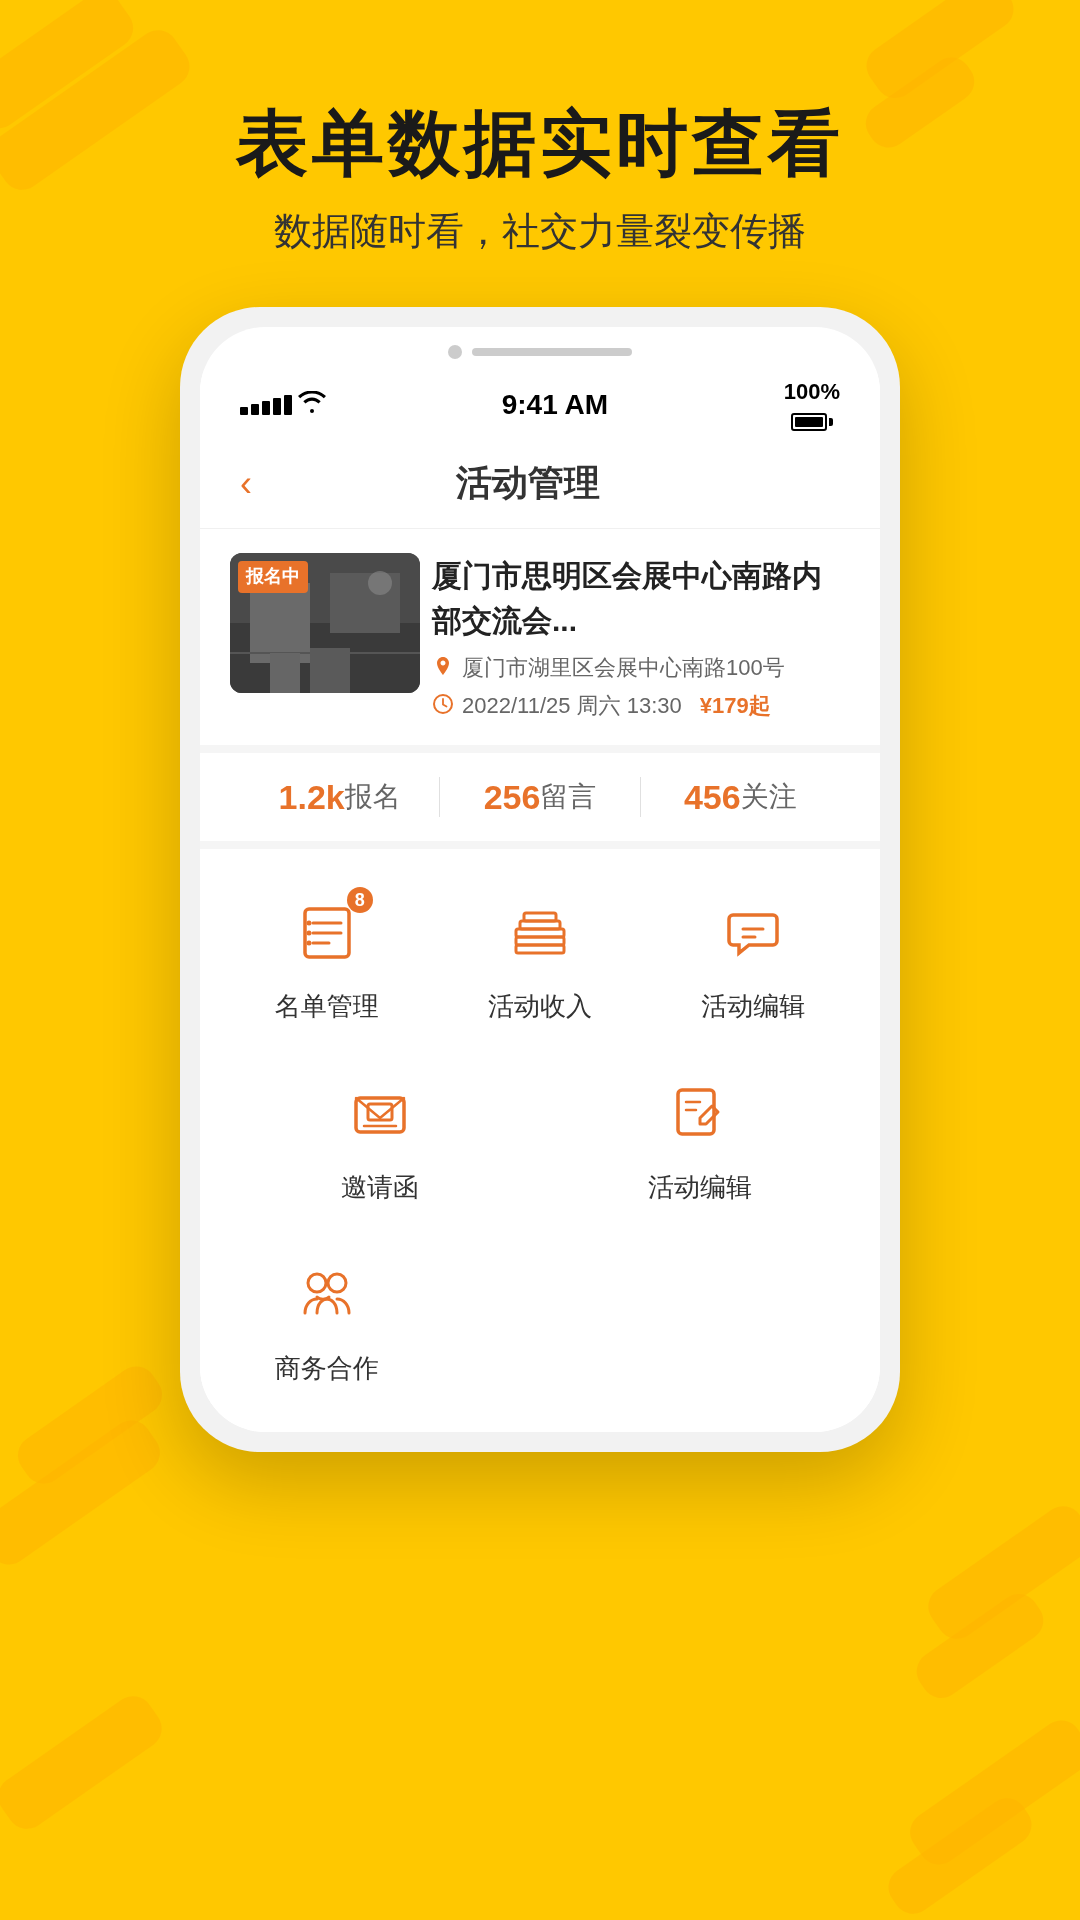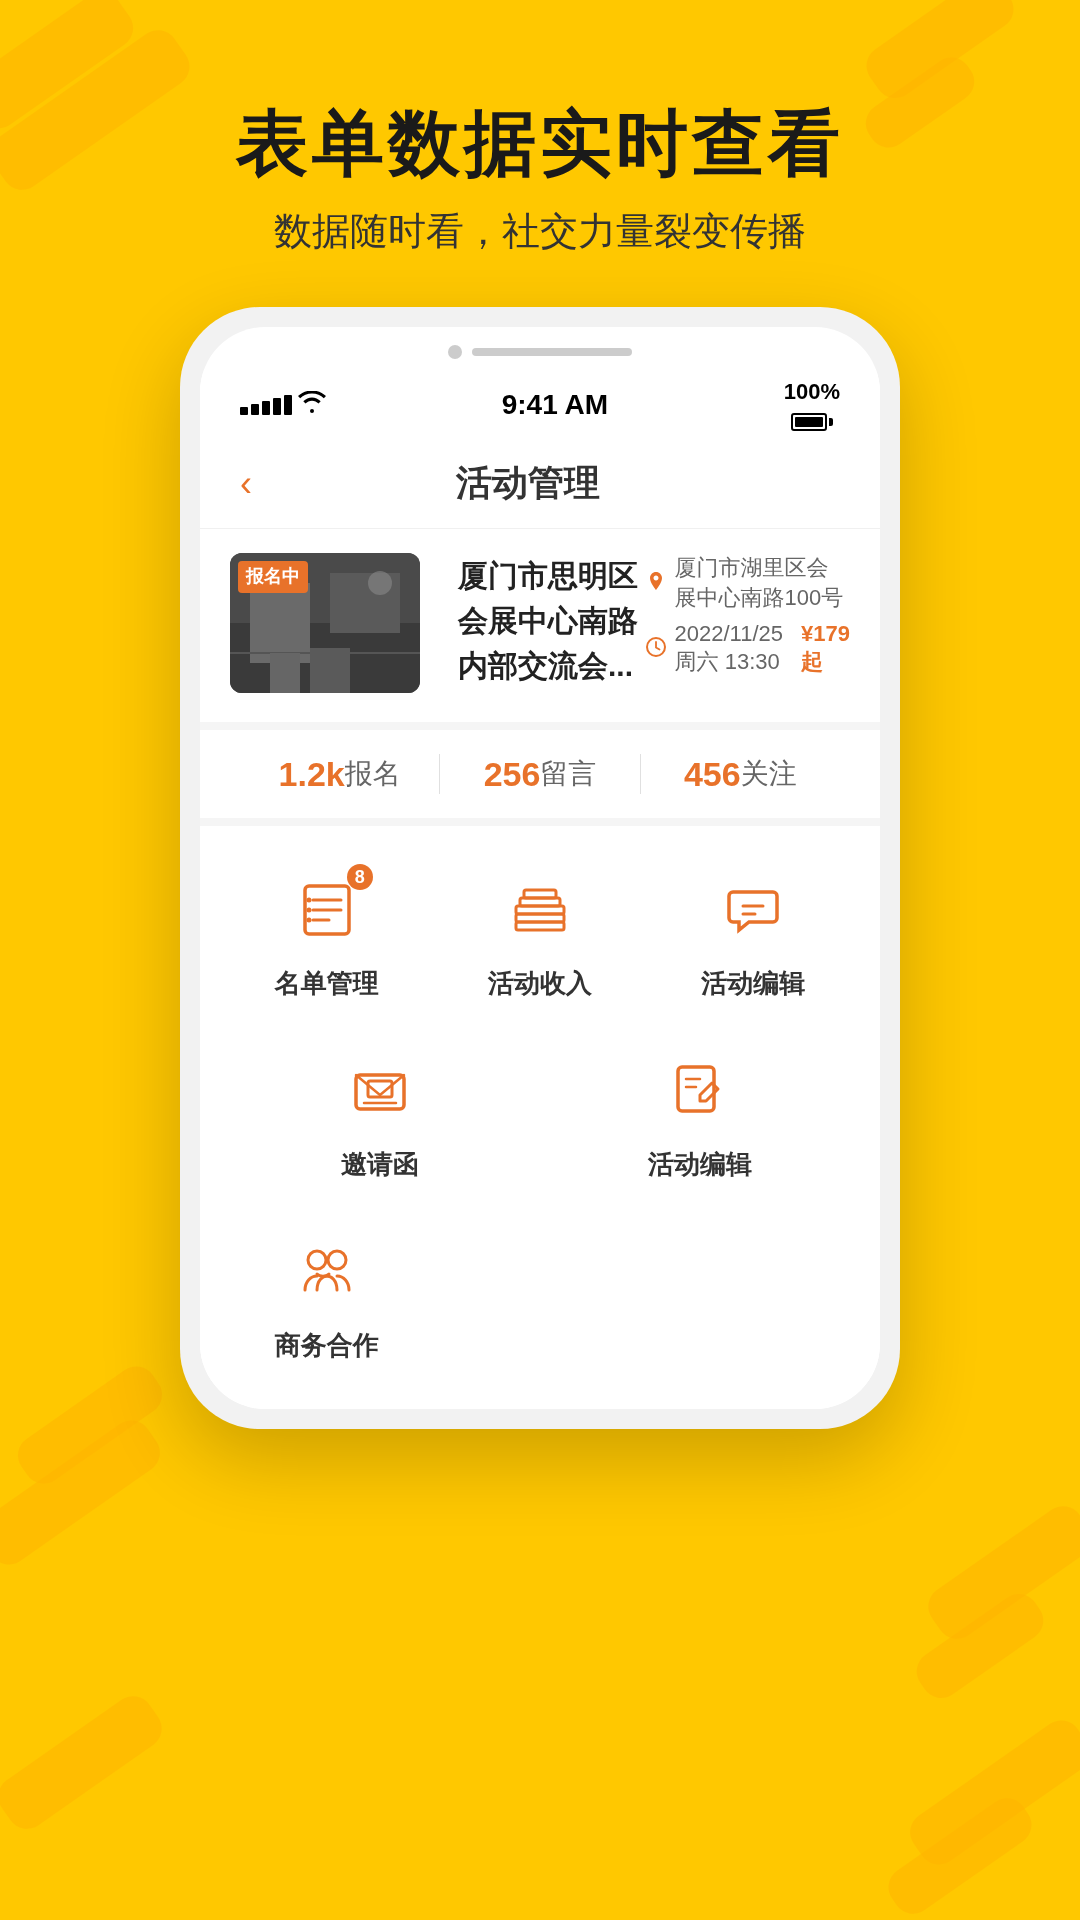--- a/index.html
+++ b/index.html
@@ -192,21 +192,21 @@
     .nav-spacer { width: 36px; }
 
     
     .event-card {
       padding: 24px 30px;
       background: #fff;
       border-bottom: 8px solid #f5f5f5;
     }
     .event-card-inner {
       display: flex;
-      gap: 38px;
+      gap: 12px;
     }
     .event-image {
       width: 190px;
       height: 140px;
       border-radius: 12px;
       background: linear-gradient(135deg, #8B4513 0%, #A0522D 40%, #556B2F 100%);
       position: relative;
       overflow: hidden;
       flex-shrink: 0;
     }
@@ -226,21 +226,21 @@
       color: #fff;
       font-size: 18px;
       font-weight: 700;
       padding: 4px 8px;
       border-radius: 4px;
       line-height: 1.3;
     }
     .event-info {
       flex: 1;
       display: flex;
-      flex-direction: row;
+      flex-direction: column;
       justify-content: space-between;
     }
     .event-title {
       font-size: 30px;
       font-weight: 700;
       color: #222;
       line-height: 1.5;
       margin-bottom: 10px;
     }
     .event-meta {
@@ -333,21 +333,20 @@
       border-radius: 13px;
       display: flex;
       align-items: center;
       justify-content: center;
       padding: 0 5px;
     }
     .menu-label {
       font-size: 26px;
       color: #333;
       text-align: center;
-      font-weight: bold;
     }
 
     
     .icon-svg {
       width: 64px;
       height: 64px;
     }
   </style>
 </head>
 <body>

